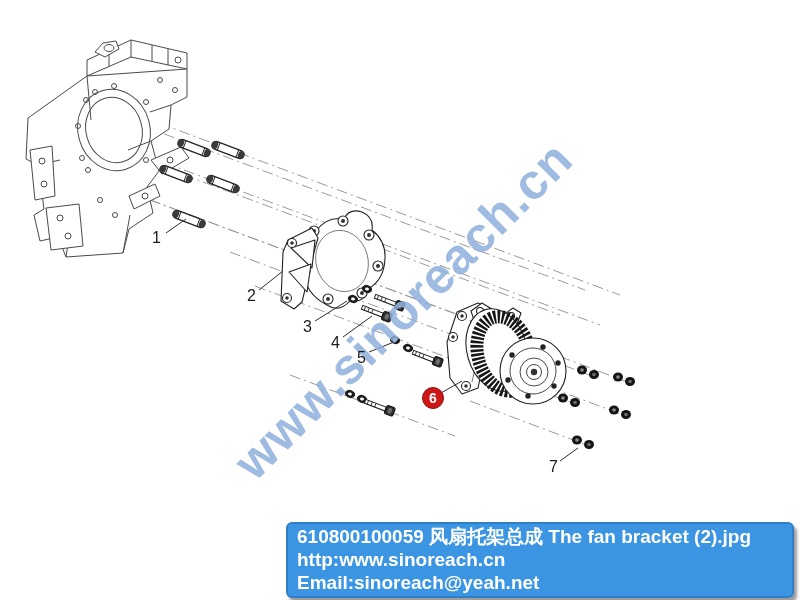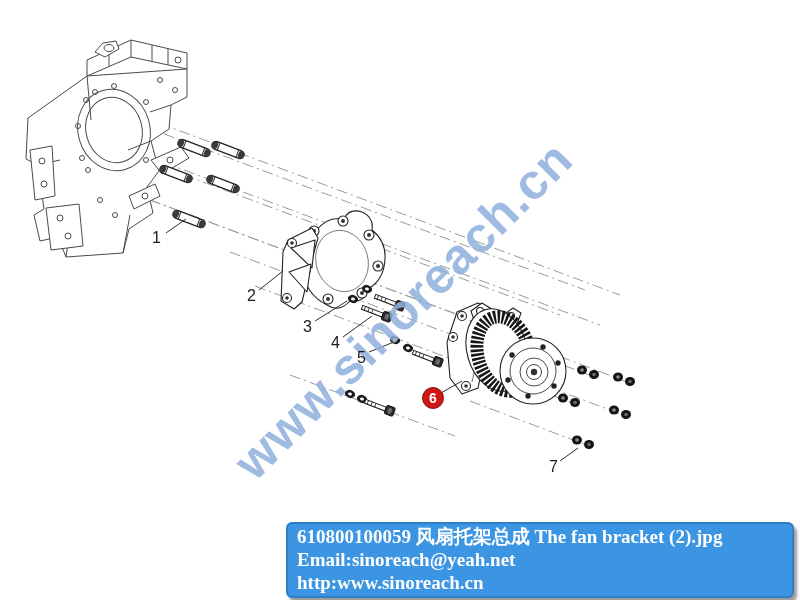--- a/index.html
+++ b/index.html
@@ -22,21 +22,20 @@
   .callout.highlight{
     width:20px;height:20px;border-radius:50%;
     background:var(--highlight_red,#cf1616);border:1px solid #8d0f0f;
     color:#fff;font-weight:bold;font-size:14px;line-height:20px;text-align:center;
   }
   .infobox{
     position:absolute;left:286px;top:522px;width:508px;z-index:10;
     background:var(--info_bg,#3b95e2);border:2px solid var(--info_border,#2e7fc6);
     border-radius:6px;box-sizing:border-box;padding:1px 9px 2px 9px;
     box-shadow:3px 4px 3px rgba(60,60,60,.5);
-    font-family:Liberation Serif, serif;
   }
   .infobox .iline{
     color:var(--info_text,#ffffff);font-size:19px;font-weight:bold;
     line-height:23px;white-space:nowrap;overflow:hidden;
   }
 </style>
 </head>
 <body>
 
 <div class="stage">
@@ -228,17 +227,17 @@
   <div class="callout" style="left:152px;top:230px;">1</div>
   <div class="callout" style="left:247px;top:288px;">2</div>
   <div class="callout" style="left:303px;top:319px;">3</div>
   <div class="callout" style="left:331px;top:335px;">4</div>
   <div class="callout" style="left:357px;top:350px;">5</div>
   <div class="callout highlight" style="left:422px;top:387px;">6</div>
   <div class="callout" style="left:549px;top:459px;">7</div>
 
   <div class="infobox">
     <div class="iline">610800100059 风扇托架总成 The fan bracket (2).jpg</div>
+    <div class="iline">http:www.sinoreach.cn</div>
     <div class="iline">Email:sinoreach@yeah.net</div>
-    <div class="iline">http:www.sinoreach.cn</div>
   </div>
 
 </div>
 
 </body></html>

